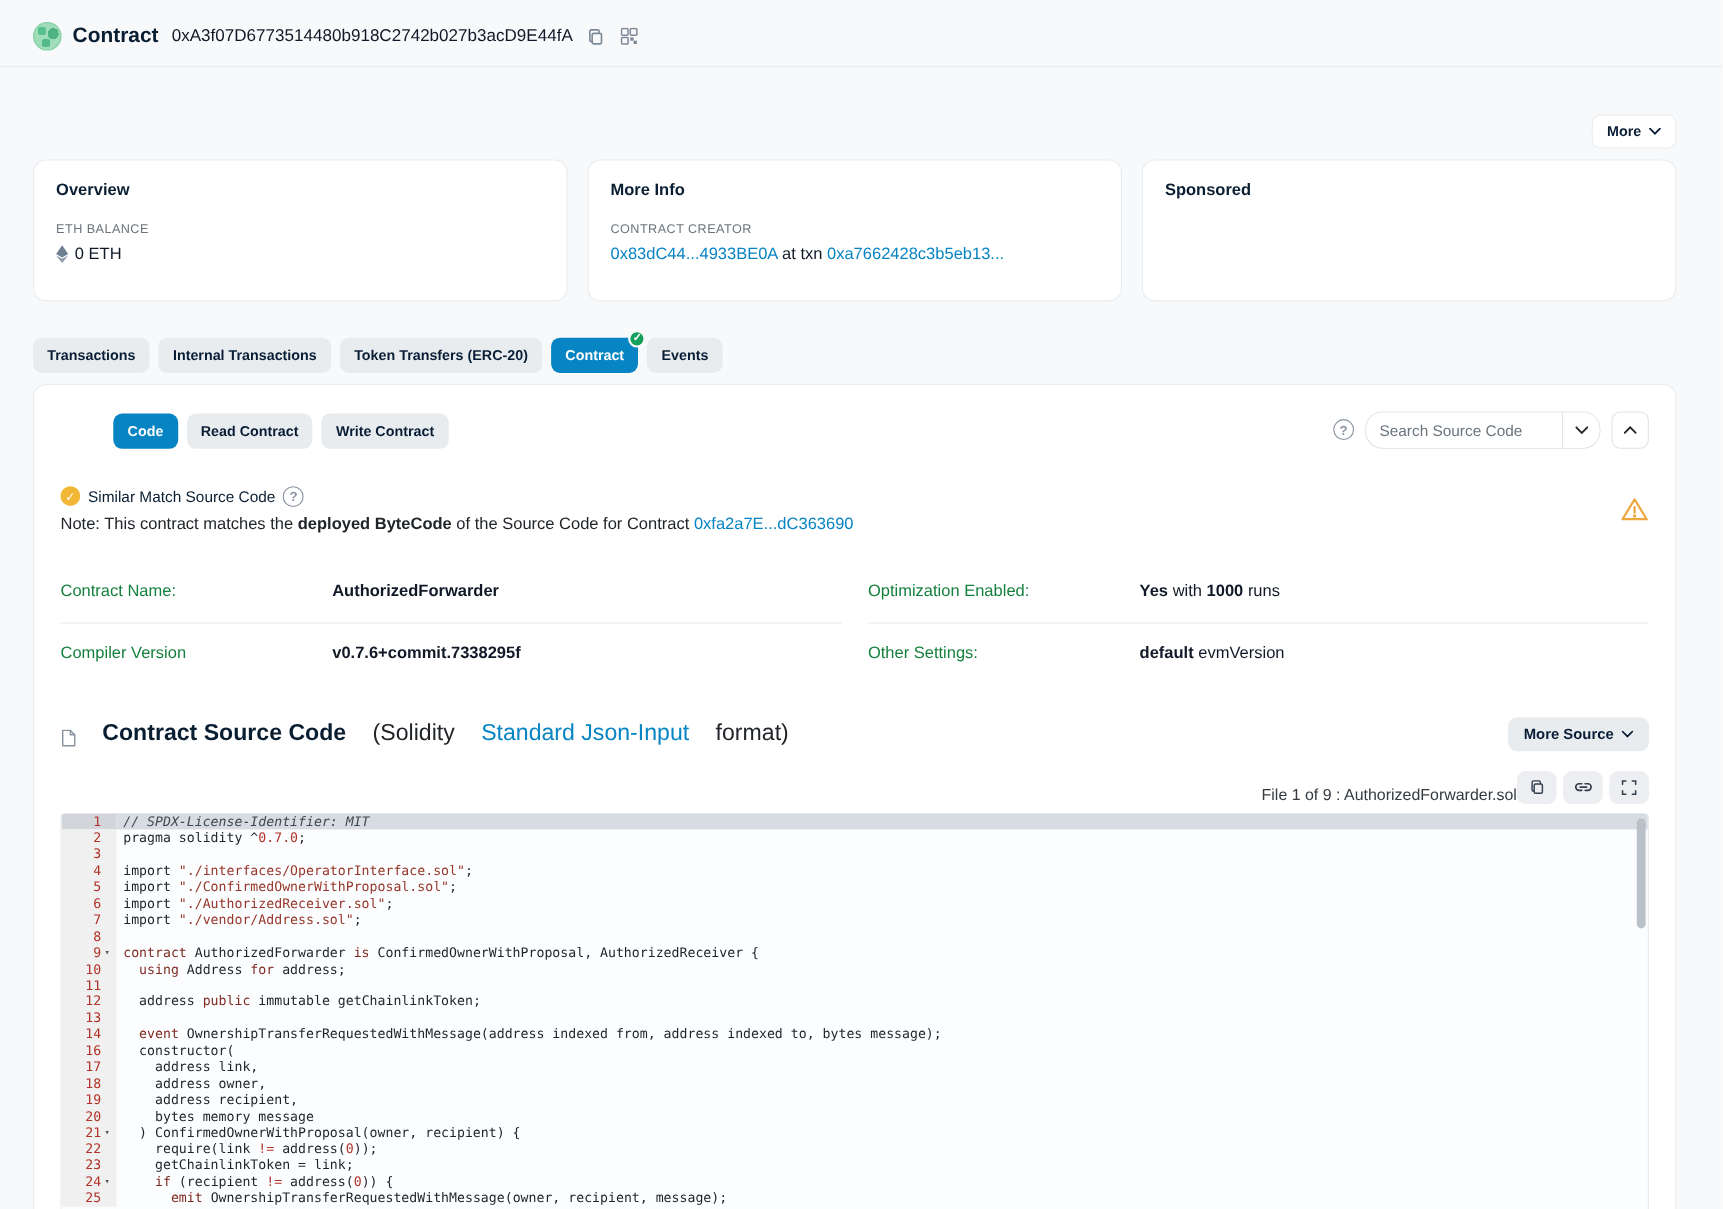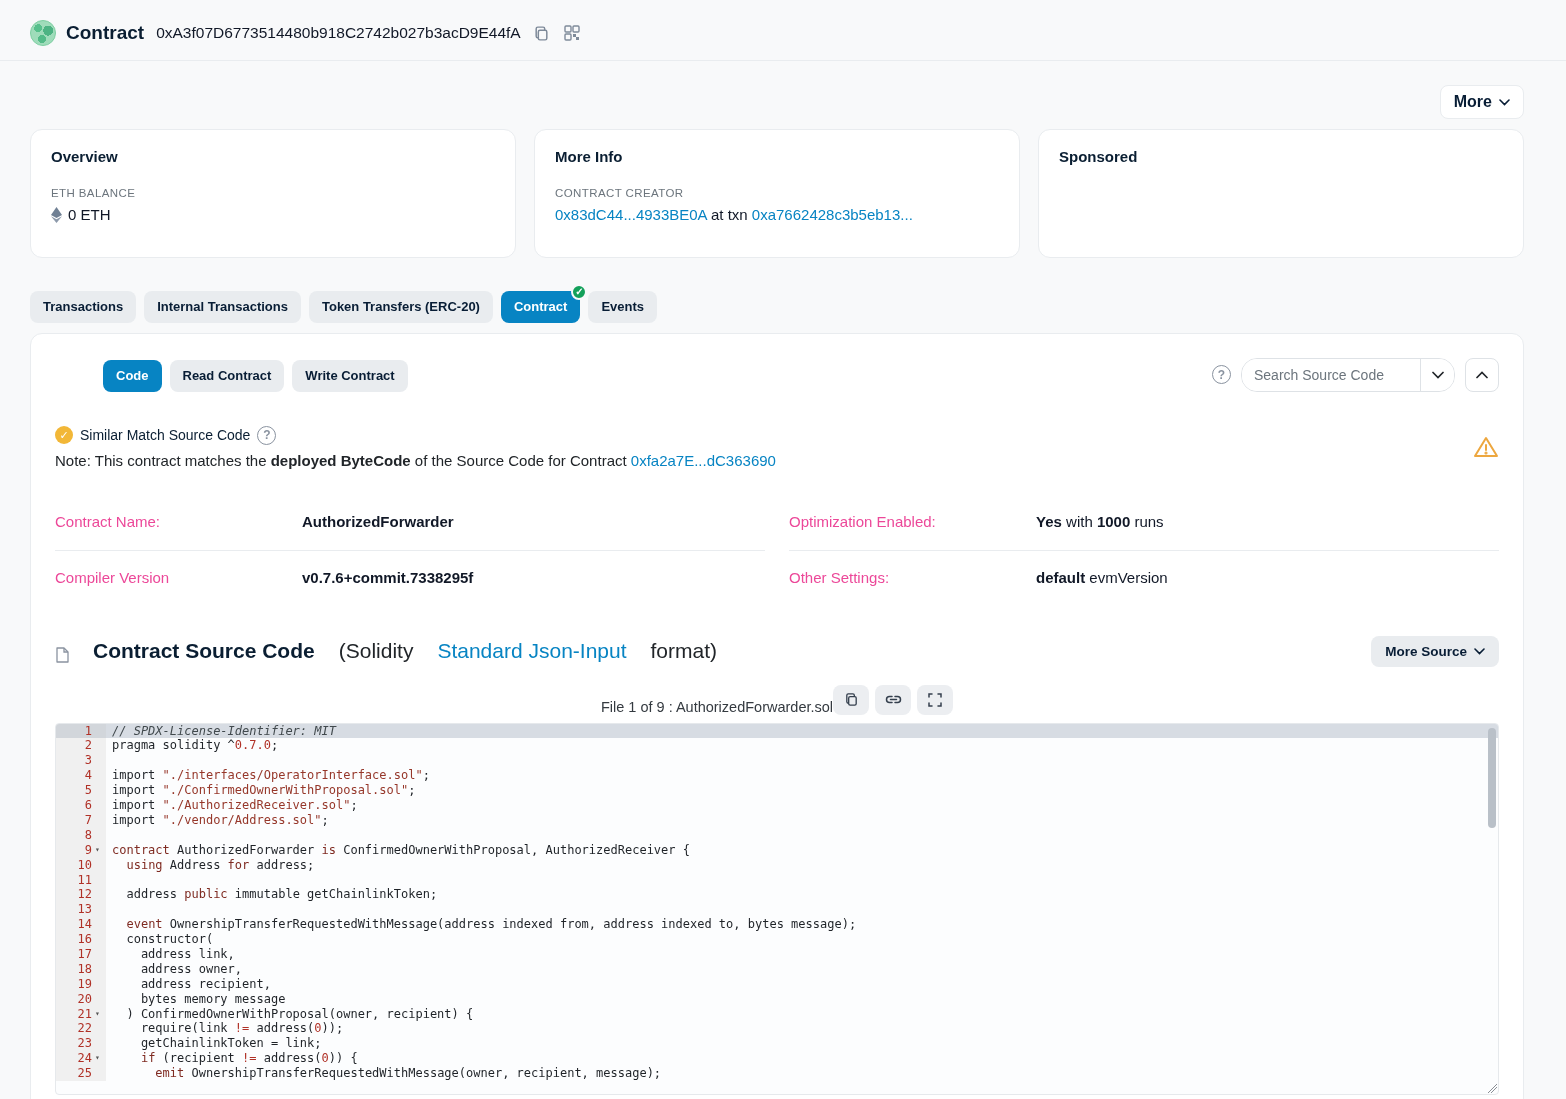--- a/index.html
+++ b/index.html
@@ -15,21 +15,21 @@
       radial-gradient(circle at 45% 75%, #53bb88 0 4px, transparent 4px),
       #9fdcba; border:1px solid #7ecfa2; }
   .page-title { font-size:19px; font-weight:700; color:#0a1e32; }
   .page-address { font-size:15.5px; color:#111827; margin-left:2px; }
   .hicon { color:#7e8a99; cursor:pointer; padding:2px; border-radius:6px; }
   .divider { border-top:1px solid #e9ecef; }
 
   
   .more-row { display:flex; justify-content:flex-end; padding:24px 42px 0 30px; }
   .btn-more { display:flex; align-items:center; gap:7px; background:#fff; border:1px solid #e9ecef;
-    border-radius:8px; padding:7px 13px; font-size:16px; font-weight:600; color:#081d35; cursor:pointer; }
+    border-radius:8px; padding:7px 13px; font-size:13px; font-weight:600; color:#081d35; cursor:pointer;margin-top:19px; }
 
   
   .cards { display:flex; gap:18px; padding:10px 42px 0 30px; }
   .card { flex:1; background:#fff; border:1px solid #e9ecef; border-radius:12px; padding:18px 20px; height:129px; }
   .card h3 { font-size:15px; font-weight:700; margin-bottom:22px; color:#0a1e32; }
   .card-label { font-size:11.5px; font-weight:500; letter-spacing:.4px; color:#6c757d; margin-bottom:7px; }
   .card-value { font-size:15px; display:flex; align-items:center; gap:6px; color:#111827; }
   .link { color:#0784c3; text-decoration:none; cursor:pointer; }
   .creator-line { font-size:15px; color:#111827; }
 
@@ -66,31 +66,31 @@
   .match-title { font-size:14px; font-weight:400; color:#0a1e32; }
   .match-note { margin-top:7px; font-size:15px; color:#212529; }
   .warn-tri { color:#eda73f; }
 
   
   .meta-grid { display:flex; margin-top:26px; }
   .meta-col { flex:1; }
   .meta-col + .meta-col { margin-left:24px; }
   .meta-row { display:flex; padding:18px 0 20px 0; font-size:15px; }
   .meta-row.bordered { border-bottom:1px solid #e9ecef; }
-  .meta-label { width:247px; flex:none; color:#ec4899; }
+  .meta-label { width:247px; flex:none; color:#15803d; }
   .meta-value { color:#111827; }
   .meta-value b { font-weight:700; }
 
   
   .source-header { display:flex; align-items:center; justify-content:space-between; margin-top:30px; }
   .source-title-row { display:flex; align-items:flex-end; gap:24px; font-size:21px; color:#212529; }
   .source-title-row .t { font-weight:700; color:#0a1e32; }
   .btn-gray { display:flex; align-items:center; gap:7px; background:#e9ecef; border:none; border-radius:8px;
     padding:8px 14px; font-family:inherit; font-size:13.5px; font-weight:600; color:#081d35; cursor:pointer; }
-  .file-row { display:flex; align-items:flex-end; justify-content:center; margin-top:18px; }
+  .file-row { display:flex; align-items:flex-end; justify-content:flex-end; margin-top:18px; }
   .file-info { font-size:14.5px; color:#343a40; }
   .icon-btns { display:flex; gap:6px; }
   .icon-btn { width:36px; height:30px; background:#eceef1; border:none; border-radius:8px; color:#343f4d;
     display:flex; align-items:center; justify-content:center; cursor:pointer; }
 
   
   .code-wrap { position:relative; margin-top:8px; border:1px solid #e6e9ec; border-radius:4px;
     background:#fcfdfe; height:372px; overflow:hidden; }
   .code-scroll { height:100%; overflow:hidden; }
   .code-line { display:flex; height:14.9px; font-family:"DejaVu Sans Mono", monospace; font-size:12px; line-height:14.9px; }

